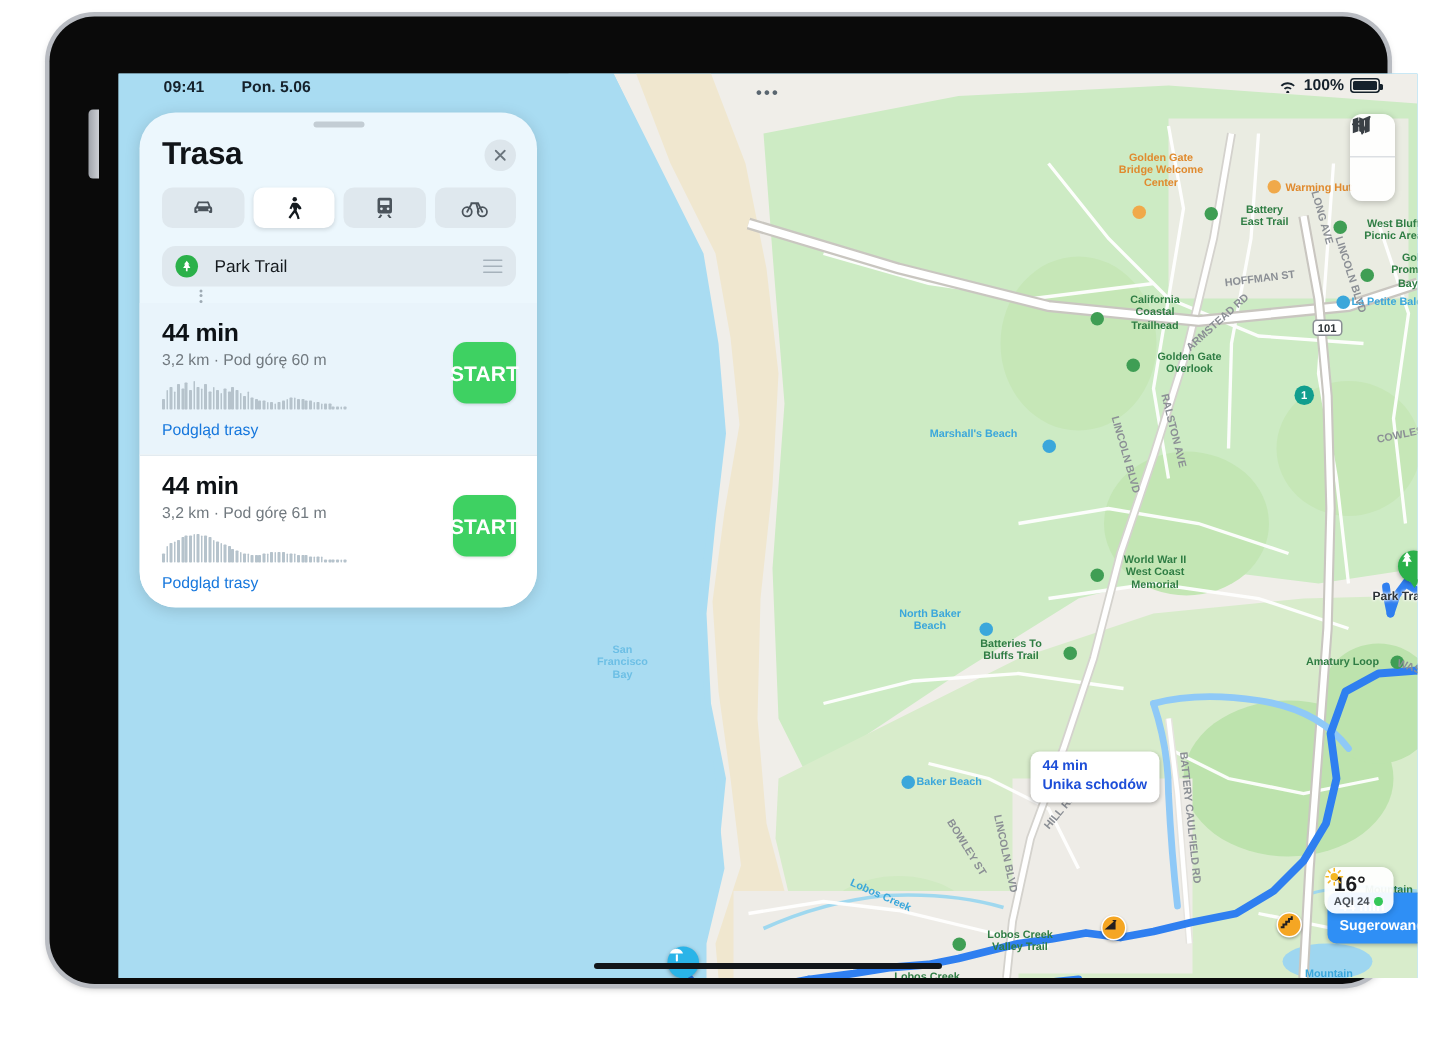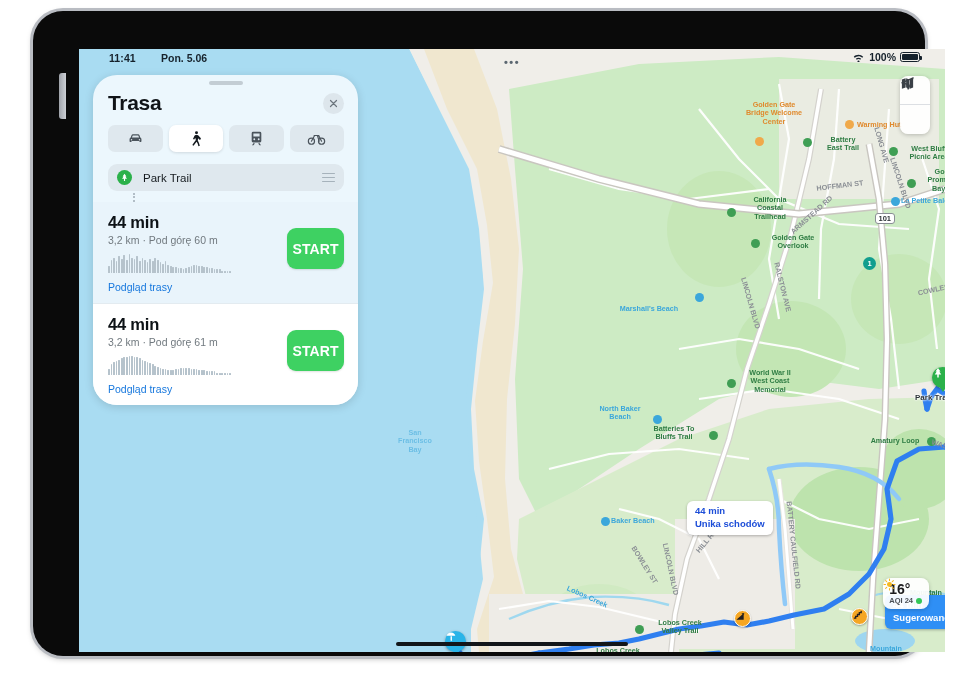--- a/index.html
+++ b/index.html
@@ -207,21 +207,21 @@
   .route-card:first-child { background: #e9f4fb; }
   .rc-time { font-size: 16.5px; font-weight: bold; color: #0d1216; letter-spacing: -.2px; }
   .rc-sub { font-size: 10.5px; color: #71797f; margin-top: 2px; }
   .rc-elev { display: flex; align-items: flex-end; gap: .9px; height: 19px; margin-top: 8px; }
   .rc-elev i { display: block; width: 1.7px; background: #b6c3cc; border-radius: .5px; }
   .rc-preview {
     font-size: 10.5px; color: #1677dd; margin-top: 8px; cursor: pointer;
   }
   .rc-start {
     position: absolute; right: 14px; top: 26px;
-    width: 57px; height: 41px; border-radius: 9px; background: #3ed162;
+    width: 42px; height: 41px; border-radius: 9px; background: #3ed162;
     display: flex; align-items: center; justify-content: center;
     color: #fff; font-size: 14px; font-weight: bold; letter-spacing: .1px;
     cursor: pointer; box-shadow: 0 1px 2px rgba(0,0,0,.12);
   }
 
   
   #home-indicator {
     position: absolute; left: 50%; bottom: 6px; transform: translateX(-50%);
     width: 232px; height: 4.5px; border-radius: 3px; background: #12161a; z-index: 45;
   }
@@ -330,21 +330,21 @@
       <div class="poi-dot" style="left:828px;top:130px;background:#3f9e54;"></div>
       <div class="mlabel lbl-water" style="left:822px;top:148px;width:78px;text-align:left;">La Petite Baleen</div>
       <div class="poi-dot" style="left:812px;top:148px;background:#3ba7db;"></div>
       <div class="mlabel lbl-road" style="left:722px;top:133px;width:78px;transform:rotate(-7deg);">HOFFMAN ST</div>
       <div class="mlabel lbl-road" style="left:782px;top:92px;width:40px;transform:rotate(74deg);">LONG AVE</div>
       <div class="mlabel lbl-road" style="left:700px;top:162px;width:66px;transform:rotate(-42deg);">ARMSTEAD RD</div>
       <div class="mlabel lbl-road" style="left:788px;top:130px;width:66px;transform:rotate(72deg);">LINCOLN BLVD</div>
       <div class="mlabel lbl-park" style="left:684px;top:185px;width:60px;">Golden Gate
 Overlook</div>
       <div class="poi-dot" style="left:672px;top:190px;background:#3f9e54;"></div>
-      <div class="mlabel lbl-water" style="left:525px;top:256px;width:90px;text-align:center;">Marshall's Beach</div>
+      <div class="mlabel lbl-water" style="left:525px;top:236px;width:90px;text-align:center;">Marshall's Beach</div>
       <div class="poi-dot" style="left:616px;top:244px;background:#3ba7db;"></div>
       <div class="mlabel lbl-road" style="left:638px;top:250px;width:66px;transform:rotate(74deg);">LINCOLN BLVD</div>
       <div class="mlabel lbl-road" style="left:672px;top:234px;width:62px;transform:rotate(76deg);">RALSTON AVE</div>
       <div class="mlabel lbl-park" style="left:658px;top:320px;width:66px;">World War II
 West Coast
 Memorial</div>
       <div class="poi-dot" style="left:648px;top:330px;background:#3f9e54;"></div>
       <div class="mlabel lbl-water" style="left:508px;top:356px;width:66px;">North Baker
 Beach</div>
       <div class="poi-dot" style="left:574px;top:366px;background:#3ba7db;"></div>
@@ -441,21 +441,21 @@
           <span id="weather-temp">16°</span>
         </div>
         <div id="weather-bot">
           <span id="weather-aqi">AQI 24</span>
           <span id="aqi-dot"></span>
         </div>
       </div>
     </div>
 
     <div id="status-bar">
-      <span id="status-time">11:41</span>
+      <span id="status-time">09:41</span>
       <span id="status-date">Pon. 5.06</span>
       <span id="status-dots">•••</span>
       <span id="status-right">
         <svg width="13" height="10" viewBox="0 0 24 18" fill="#15212b">
           <path d="M12 15.6a1.9 1.9 0 1 0 0 3.8 1.9 1.9 0 0 0 0-3.8z"></path>
           <path d="M12 10.4c-1.9 0-3.6.75-4.85 1.95l1.7 1.7A4.6 4.6 0 0 1 12 12.8c1.23 0 2.35.47 3.15 1.25l1.7-1.7A6.9 6.9 0 0 0 12 10.4z"></path>
           <path d="M12 5c-3.4 0-6.5 1.35-8.7 3.55l1.7 1.7A10.1 10.1 0 0 1 12 7.4c2.75 0 5.25 1.1 7 2.85l1.7-1.7A12.3 12.3 0 0 0 12 5z"></path>
         </svg>
         <span>100%</span>
         <span class="batt">

